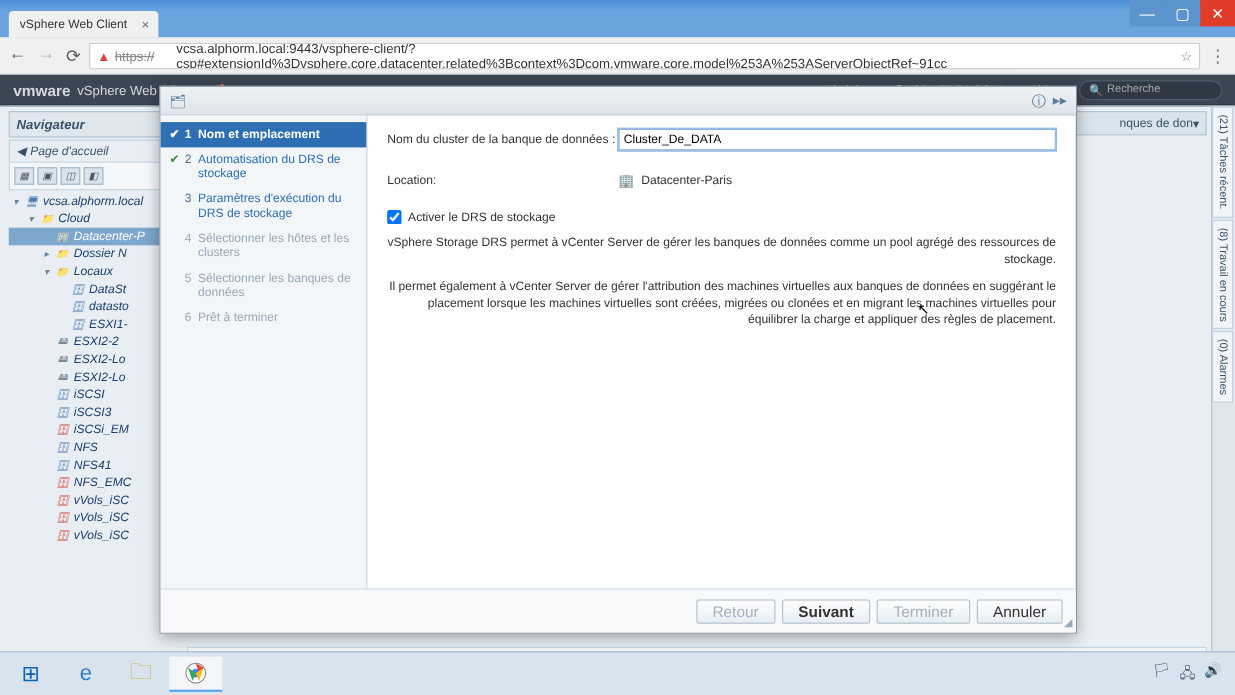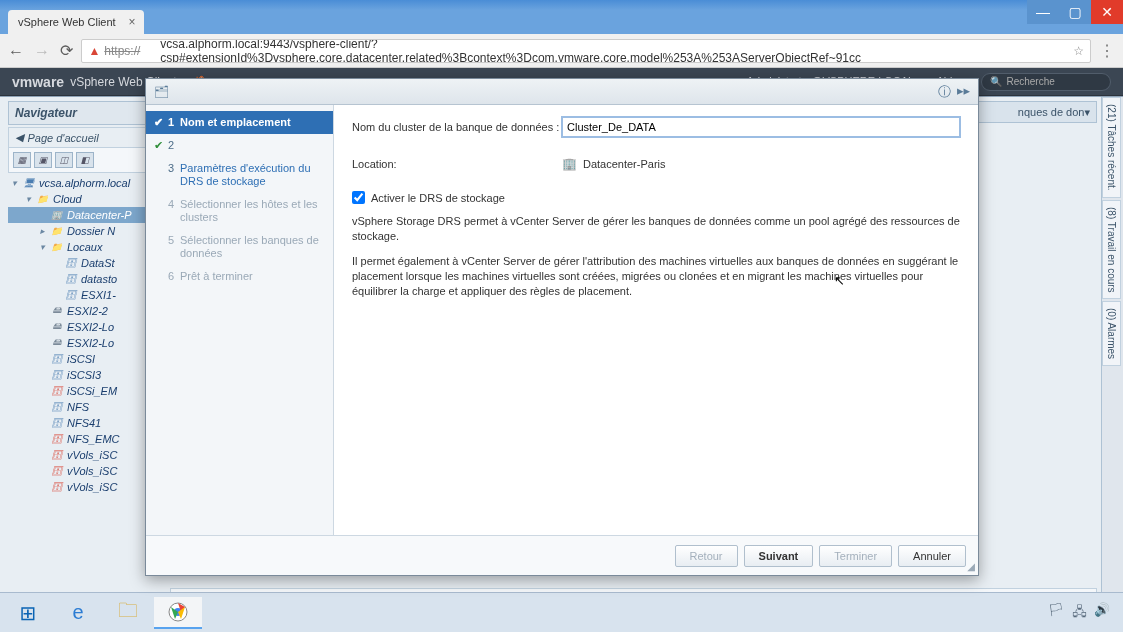--- a/index.html
+++ b/index.html
@@ -68,25 +68,25 @@
 .wstep.disabled .lbl, .wstep.disabled .num { color: #9aa9b7; }
 
 .wizard-content { flex: 1; padding: 12px 18px; font-size: 11px; color: #333; }
 .form-row { display: flex; align-items: center; margin-bottom: 20px; }
 .form-row .lab { width: 210px; color: #333; }
 .form-row input[type=text] { flex: 1; height: 20px; border: 1px solid #2e6fb4; padding: 1px 4px; font-size: 11px; outline: 2px solid #9cbde3; outline-offset: -1px;}
 .loc-val { display: flex; align-items: center; gap: 6px; color: #333; }
 .loc-val .fic { color: #4a7db1; font-size: 12px; }
 .chk-row { display: flex; align-items: center; gap: 6px; margin: 6px 0 10px; }
 .chk-row input { width: 13px; height: 13px; }
-.desc { color: #333; line-height: 15px; margin-bottom: 10px; }
+.desc { color: #333; line-height: 15px; margin-bottom: 10px; text-align: right; }
 .cursor { position:absolute; left: 688px; top: 194px; font-size:13px; color:#000; pointer-events:none;}
 
 .modal-footer { height: 40px; border-top: 1px solid #cdd8e2; display: flex; align-items: center; justify-content: flex-end; padding: 0 12px; gap: 6px; background: #f7f9fb; }
-.modal-footer button { height: 22px; padding: 0 14px; font-size: 11px; border: 1px solid #b0bfcd; background: linear-gradient(#fff,#e8edf2); color: #333; border-radius: 2px; }
+.modal-footer button { height: 22px; padding: 0 14px; font-size: 14px; border: 1px solid #b0bfcd; background: linear-gradient(#fff,#e8edf2); color: #333; border-radius: 2px; }
 .modal-footer button:disabled { color: #a4b0bc; }
 .modal-footer button.primary { font-weight: bold; }
 .resize-grip { position:absolute; right:3px; bottom:3px; font-size:10px; color:#9aa9b7;}
 
 
 .taskbar { position: absolute; bottom: 0; left: 0; right: 0; height: 40px; background: #d8e3ee; border-top: 1px solid #a8bace; display: flex; align-items: center; padding: 0 4px; gap: 2px; }
 .taskbar .tb { width: 48px; height: 32px; display: flex; align-items: center; justify-content: center; font-size: 20px; }
 .taskbar .tb.start { color: #0a64b4; font-size:20px;}
 .taskbar .tb.ie { color:#2b7cd3;}
 .taskbar .tb.files { color:#d8b048;}
@@ -277,20 +277,21 @@
   <div class="modal-body">
     <div class="wizard-steps" id="wsteps">
         <div class="wstep active">
           <span class="chk">✔</span>
           <span class="num">1</span>
           <span class="lbl">Nom et emplacement</span>
         </div>
         <div class="wstep done">
           <span class="chk">✔</span>
           <span class="num">2</span>
+          <span class="lbl">Automatisation du DRS de stockage</span>
         </div>
         <div class="wstep done">
           <span class="chk"></span>
           <span class="num">3</span>
           <span class="lbl">Paramètres d'exécution du DRS de stockage</span>
         </div>
         <div class="wstep disabled">
           <span class="chk"></span>
           <span class="num">4</span>
           <span class="lbl">Sélectionner les hôtes et les clusters</span>

